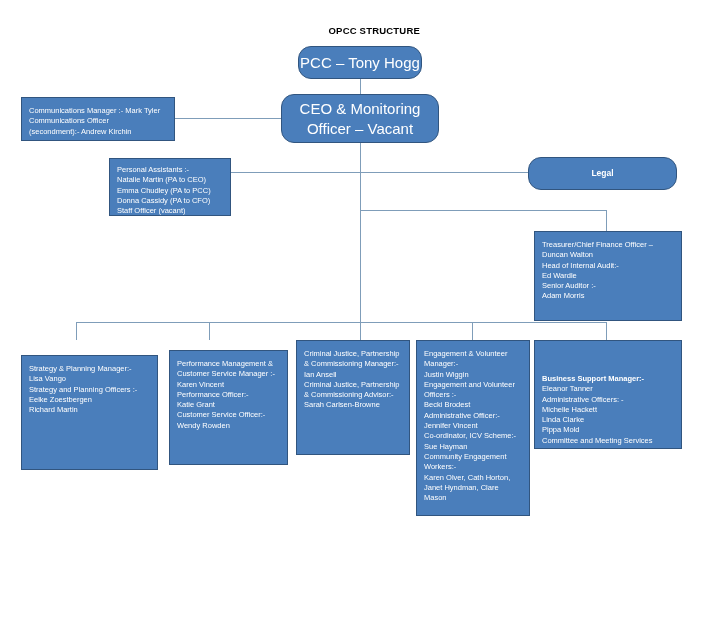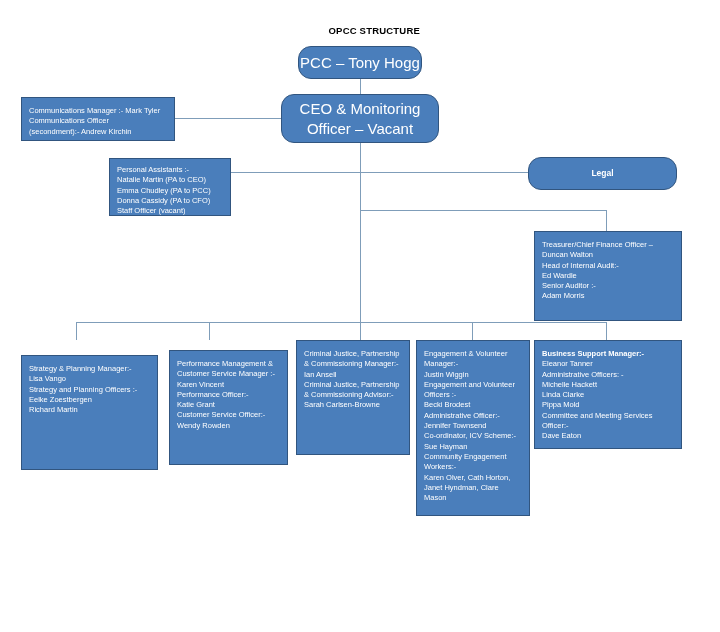--- a/index.html
+++ b/index.html
@@ -60,20 +60,21 @@
     color: #ffffff;
   }
   .node-body {
     font-size: 7.5px;
     line-height: 10.3px;
     padding: 8px 7px 5px 7px;
     color: #ffffff;
   }
   .node-body .lead {
     font-weight: bold;
+    margin-top: 25px;
   }
   .connector {
     position: absolute;
     background: #7f9db9;
   }
   .connector.h { height: 1px; }
   .connector.v { width: 1px; }
 </style>
 </head>
 <body>
@@ -178,21 +179,21 @@
 
   <div class="node" style="left:416px; top:340px; width:114px; height:176px;">
     <div class="node-body">
       <div>Engagement &amp; Volunteer</div>
       <div>Manager:-</div>
       <div>Justin Wiggin</div>
       <div>Engagement and Volunteer</div>
       <div>Officers :-</div>
       <div>Becki Brodest</div>
       <div>Administrative Officer:-</div>
-      <div>Jennifer Townsend</div>
+      <div>Jennifer Vincent</div>
       <div>Co-ordinator, ICV Scheme:-</div>
       <div>Sue Hayman</div>
       <div>Community Engagement</div>
       <div>Workers:-</div>
       <div>Karen Olver, Cath Horton,</div>
       <div>Janet Hyndman, Clare</div>
       <div>Mason</div>
     </div>
   </div>
 

